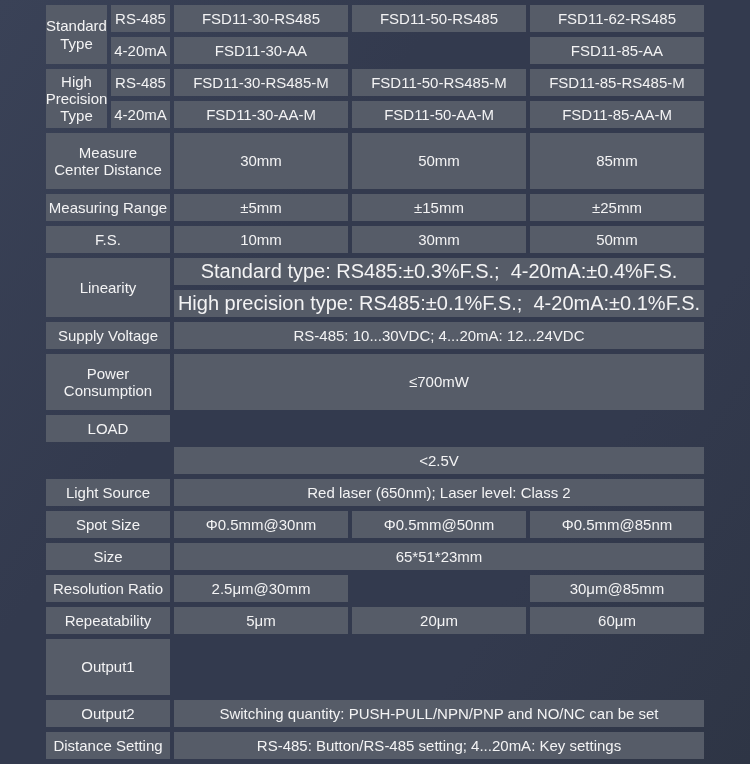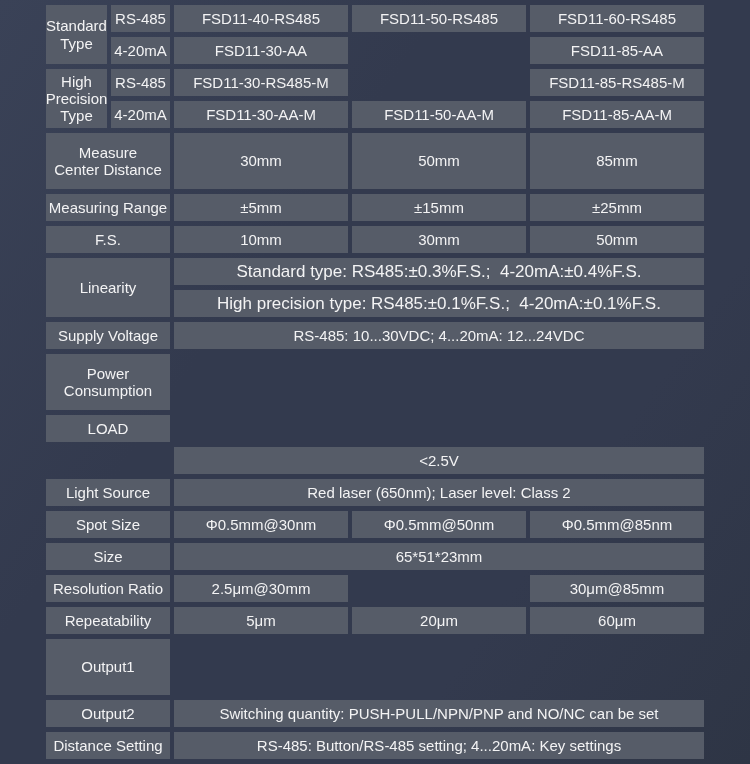--- a/index.html
+++ b/index.html
@@ -24,40 +24,41 @@
     background: var(--cell, #565c68);
     color: var(--text, #f3f3f4);
     display:flex; flex-direction:row;
     align-items:center; justify-content:center;
     text-align:center;
     font-size:15px; line-height:1.14;
     overflow:hidden;
   }
   .multi { flex-direction:column; }
   .multi span { display:block; }
-  .sm { font-size:17px; }
+  .sm { font-size:20px; }
 </style>
 </head>
 <body>
 
 <div class="page">
   <div class="tbl">
 
     <div class="cell" style="grid-area:1/1/3/2">Standard Type</div>
     <div class="cell" style="grid-area:1/2/2/3">RS-485</div>
-    <div class="cell" style="grid-area:1/3/2/4">FSD11-40-RS485</div>
+    <div class="cell" style="grid-area:1/3/2/4">FSD11-30-RS485</div>
     <div class="cell" style="grid-area:1/4/2/5">FSD11-50-RS485</div>
-    <div class="cell" style="grid-area:1/5/2/6">FSD11-60-RS485</div>
+    <div class="cell" style="grid-area:1/5/2/6">FSD11-62-RS485</div>
     <div class="cell" style="grid-area:2/2/3/3">4-20mA</div>
     <div class="cell" style="grid-area:2/3/3/4">FSD11-30-AA</div>
     <div class="cell" style="grid-area:2/5/3/6">FSD11-85-AA</div>
 
     <div class="cell" style="grid-area:3/1/5/2">High Precision Type</div>
     <div class="cell" style="grid-area:3/2/4/3">RS-485</div>
     <div class="cell" style="grid-area:3/3/4/4">FSD11-30-RS485-M</div>
+    <div class="cell" style="grid-area:3/4/4/5">FSD11-50-RS485-M</div>
     <div class="cell" style="grid-area:3/5/4/6">FSD11-85-RS485-M</div>
     <div class="cell" style="grid-area:4/2/5/3">4-20mA</div>
     <div class="cell" style="grid-area:4/3/5/4">FSD11-30-AA-M</div>
     <div class="cell" style="grid-area:4/4/5/5">FSD11-50-AA-M</div>
     <div class="cell" style="grid-area:4/5/5/6">FSD11-85-AA-M</div>
 
     <div class="cell multi" style="grid-area:5/1/6/3">
       <span>Measure</span>
       <span>Center Distance</span>
     </div>
@@ -79,20 +80,21 @@
     <div class="cell sm" style="grid-area:8/3/9/6">Standard type: RS485:±0.3%F.S.; &nbsp;4-20mA:±0.4%F.S.</div>
     <div class="cell sm" style="grid-area:9/3/10/6">High precision type: RS485:±0.1%F.S.; &nbsp;4-20mA:±0.1%F.S.</div>
 
     <div class="cell" style="grid-area:10/1/11/3">Supply Voltage</div>
     <div class="cell" style="grid-area:10/3/11/6">RS-485: 10...30VDC; 4...20mA: 12...24VDC</div>
 
     <div class="cell multi" style="grid-area:11/1/12/3">
       <span>Power</span>
       <span>Consumption</span>
     </div>
+    <div class="cell" style="grid-area:11/3/12/6">≤700mW</div>
 
     <div class="cell" style="grid-area:12/1/13/3">LOAD</div>
 
     <div class="cell" style="grid-area:13/3/14/6">&lt;2.5V</div>
 
     <div class="cell" style="grid-area:14/1/15/3">Light Source</div>
     <div class="cell" style="grid-area:14/3/15/6">Red laser (650nm); Laser level: Class 2</div>
 
     <div class="cell" style="grid-area:15/1/16/3">Spot Size</div>
     <div class="cell" style="grid-area:15/3/16/4">Φ0.5mm@30nm</div>

